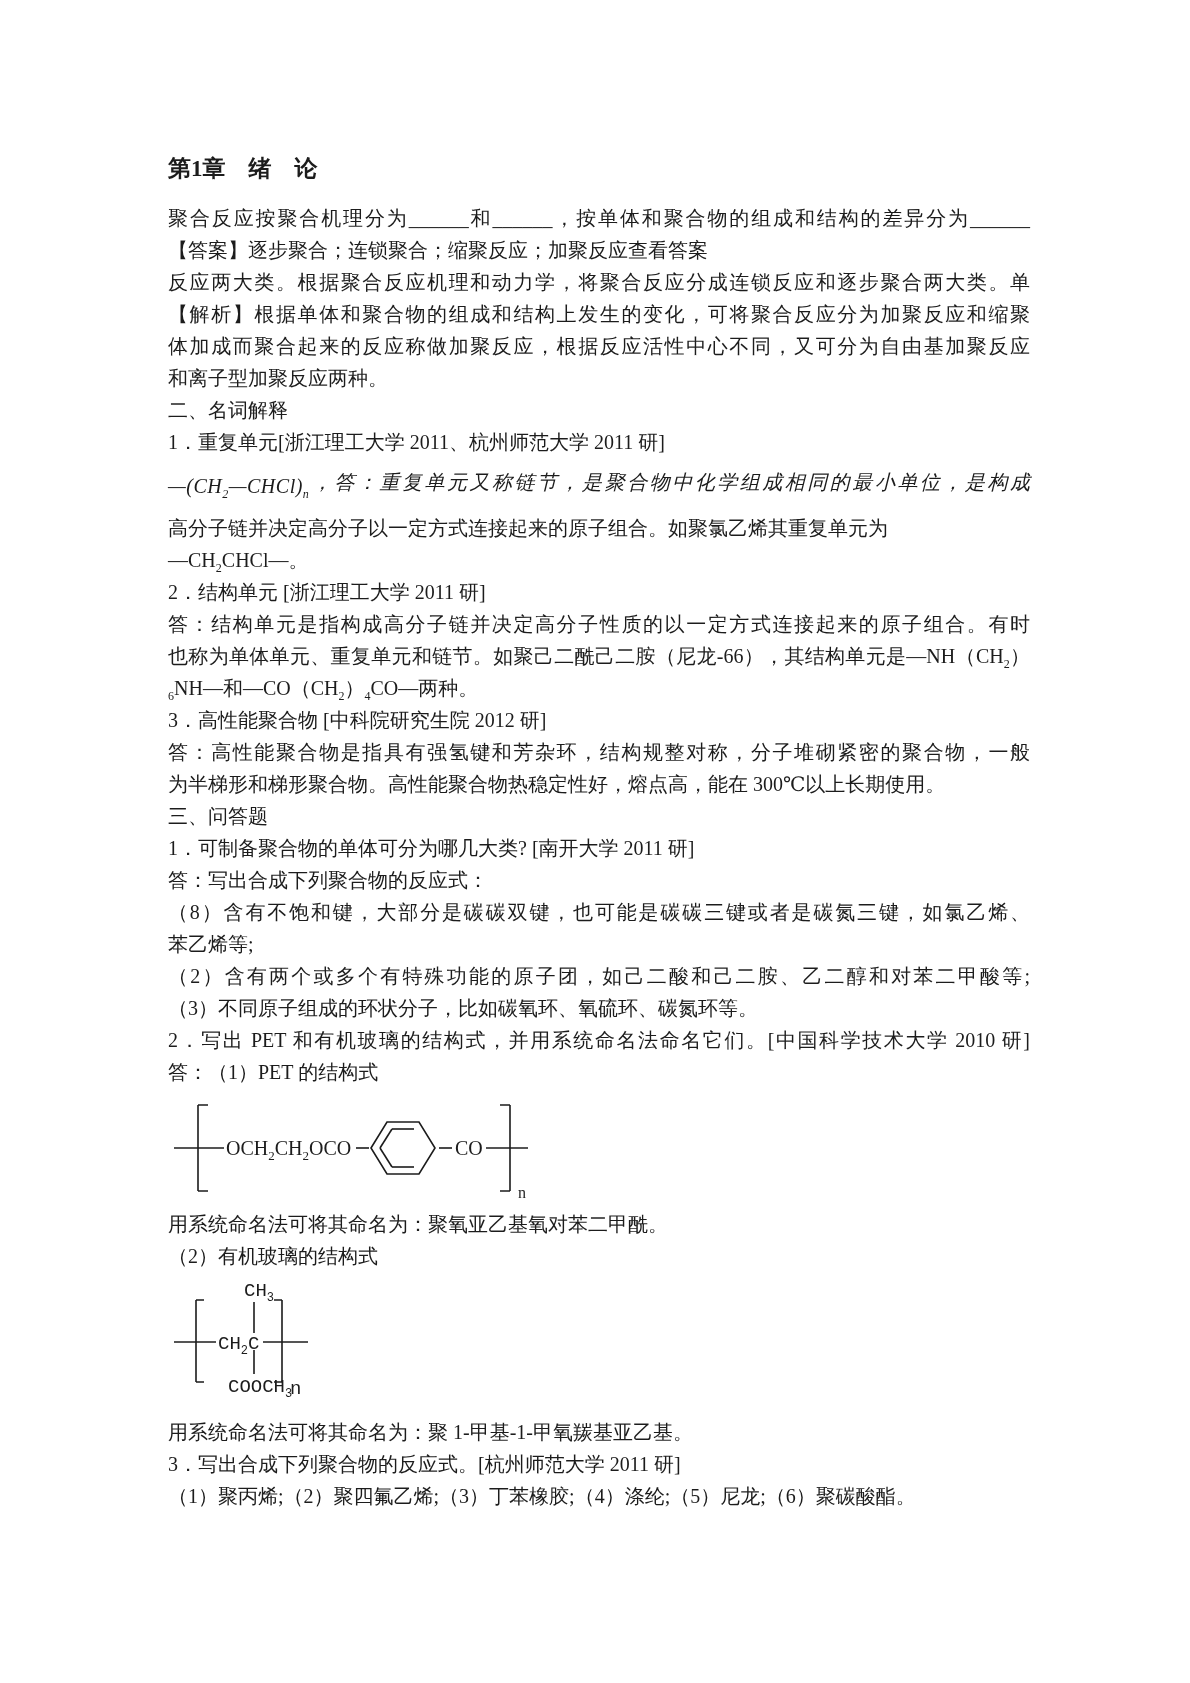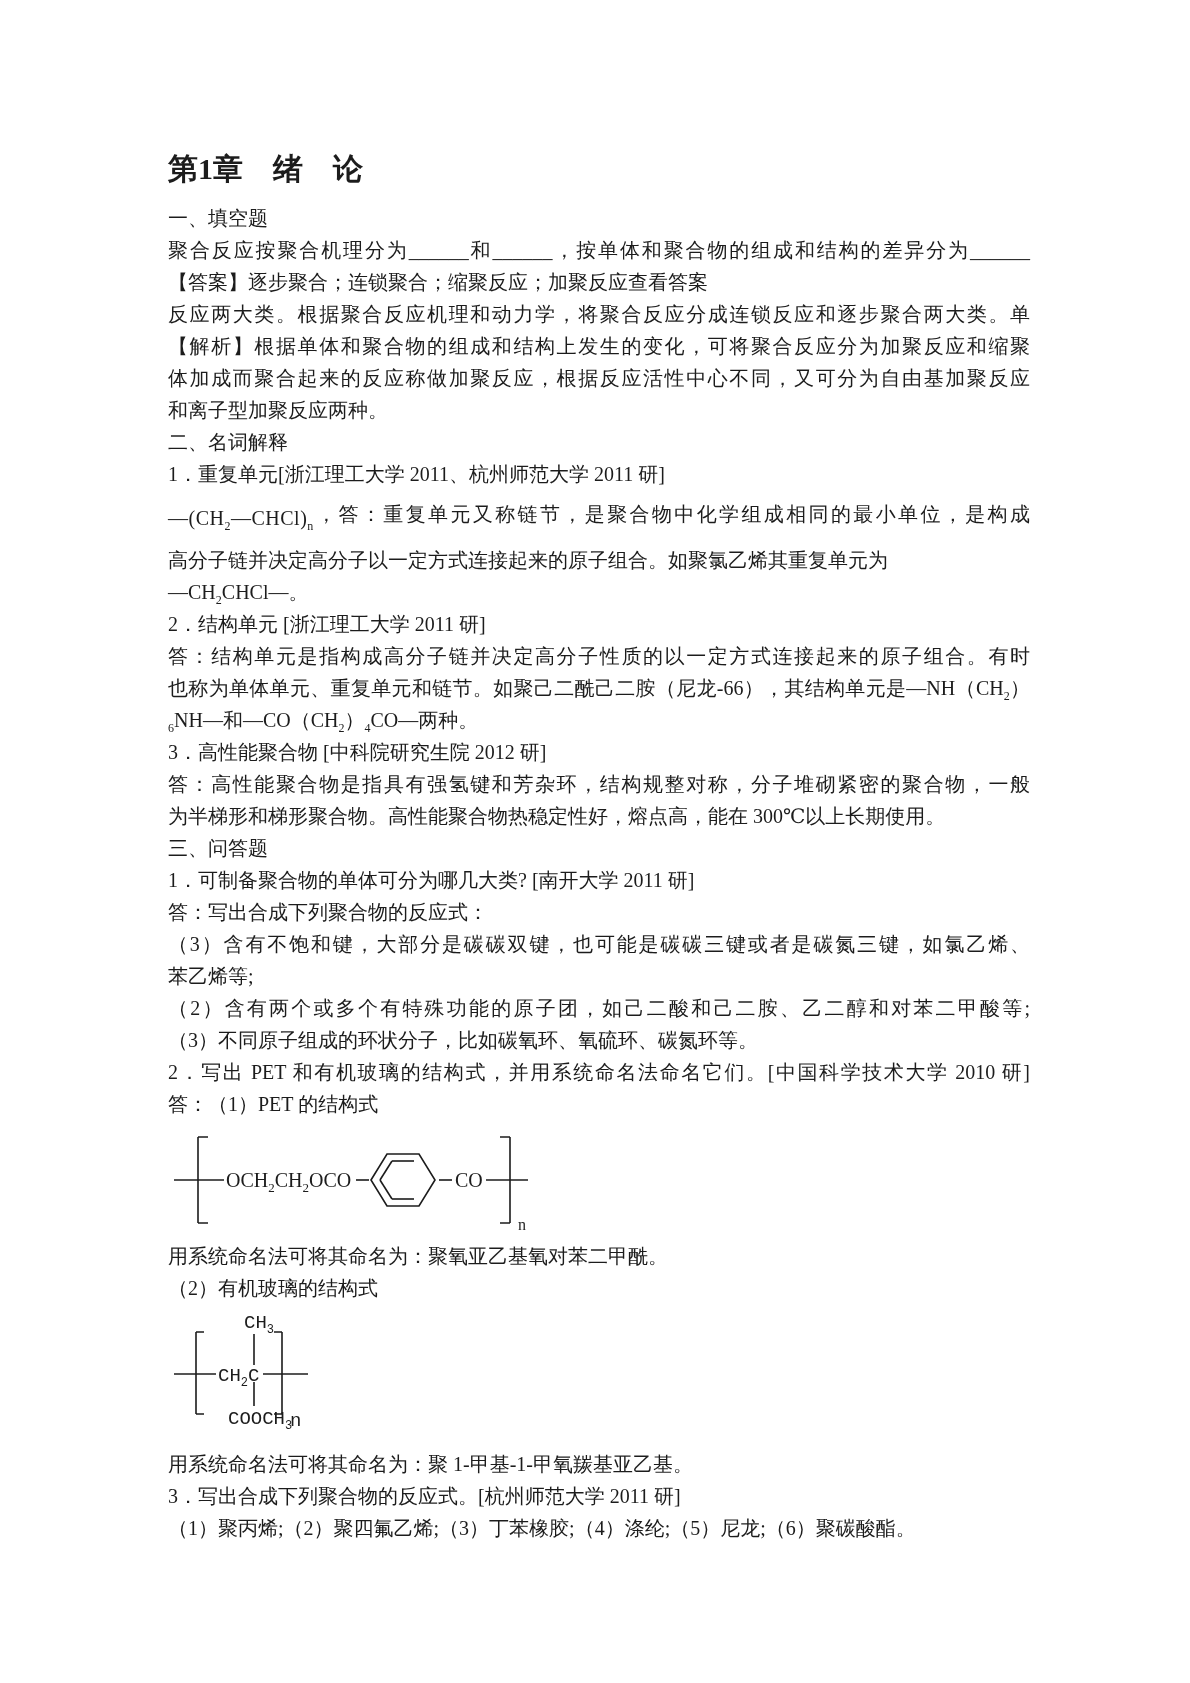--- a/index.html
+++ b/index.html
@@ -8,42 +8,42 @@
     width:1190px; height:1683px;
     background:#ffffff;
     color:#1c1c1c;
     font-family:"Liberation Serif","DejaVu Serif",serif;
     overflow:hidden;
   }
   .content {
     padding:152px 160px 0 168px;
   }
   .chapter-title {
-    font-size:30px;
+    font-size:23px;
     font-weight:bold;
     line-height:34px;
     margin:0 0 16px 0;
   }
   p.ln {
     margin:0;
     font-size:20px;
     line-height:32px;
   }
   p.j {
     text-align:justify;
     text-align-last:justify;
   }
   sub { font-size:12px; line-height:0; }
   .chem {
     filter:blur(.45px);
     letter-spacing:.5px;
     display:inline-block;
     vertical-align:-4px;
   }
-  p.formula-line { line-height:44px; margin:2px 0 4px 0; }
+  p.formula-line { line-height:44px; margin:2px 0 4px 0;font-style:italic; }
   .struct { text-align:left; margin:8px 0 2px 0; }
   .struct.pmma { margin:6px 0 10px 0; }
   svg text {
     fill:#1c1c1c;
     font-family:"Liberation Serif","DejaVu Serif",serif;
     font-size:20px;
   }
   svg.pmma-svg text {
     font-family:"Liberation Mono","DejaVu Sans Mono",monospace;
     font-size:19px;
@@ -55,21 +55,20 @@
     stroke:#1c1c1c; stroke-width:1.6; fill:none;
   }
 </style>
 </head>
 <body>
 
 <div class="content">
 
   <h1 class="chapter-title">第1章　绪　论</h1>
 
-  <p class="ln">一、填空题</p>
   <p class="ln j">聚合反应按聚合机理分为______和______，按单体和聚合物的组成和结构的差异分为______</p>
   <p class="ln">【答案】逐步聚合；连锁聚合；缩聚反应；加聚反应查看答案</p>
   <p class="ln j">反应两大类。根据聚合反应机理和动力学，将聚合反应分成连锁反应和逐步聚合两大类。单</p>
   <p class="ln j">【解析】根据单体和聚合物的组成和结构上发生的变化，可将聚合反应分为加聚反应和缩聚</p>
   <p class="ln j">体加成而聚合起来的反应称做加聚反应，根据反应活性中心不同，又可分为自由基加聚反应</p>
   <p class="ln">和离子型加聚反应两种。</p>
 
   <p class="ln">二、名词解释</p>
   <p class="ln">1．重复单元[浙江理工大学 2011、杭州师范大学 2011 研]</p>
   <p class="ln j formula-line"><span class="chem">—(CH<sub>2</sub>—CHCl)<sub>n</sub></span><span>，答：重复单元又称链节，是聚合物中化学组成相同的最小单位，是构成</span></p>
@@ -79,21 +78,21 @@
   <p class="ln j">答：结构单元是指构成高分子链并决定高分子性质的以一定方式连接起来的原子组合。有时</p>
   <p class="ln j">也称为单体单元、重复单元和链节。如聚己二酰己二胺（尼龙-66），其结构单元是—NH（CH<sub>2</sub>）</p>
   <p class="ln"><sub>6</sub>NH—和—CO（CH<sub>2</sub>）<sub>4</sub>CO—两种。</p>
   <p class="ln">3．高性能聚合物 [中科院研究生院 2012 研]</p>
   <p class="ln j">答：高性能聚合物是指具有强氢键和芳杂环，结构规整对称，分子堆砌紧密的聚合物，一般</p>
   <p class="ln">为半梯形和梯形聚合物。高性能聚合物热稳定性好，熔点高，能在 300℃以上长期使用。</p>
 
   <p class="ln">三、问答题</p>
   <p class="ln">1．可制备聚合物的单体可分为哪几大类? [南开大学 2011 研]</p>
   <p class="ln">答：写出合成下列聚合物的反应式：</p>
-  <p class="ln j">（3）含有不饱和键，大部分是碳碳双键，也可能是碳碳三键或者是碳氮三键，如氯乙烯、</p>
+  <p class="ln j">（8）含有不饱和键，大部分是碳碳双键，也可能是碳碳三键或者是碳氮三键，如氯乙烯、</p>
   <p class="ln">苯乙烯等;</p>
   <p class="ln j">（2）含有两个或多个有特殊功能的原子团，如己二酸和己二胺、乙二醇和对苯二甲酸等;</p>
   <p class="ln">（3）不同原子组成的环状分子，比如碳氧环、氧硫环、碳氮环等。</p>
   <p class="ln j">2．写出 PET 和有机玻璃的结构式，并用系统命名法命名它们。[中国科学技术大学 2010 研]</p>
   <p class="ln">答：（1）PET 的结构式</p>
 
   <div class="struct">
     <svg width="372" height="106" viewBox="0 0 372 106">
 
       <line x1="6" y1="52" x2="56" y2="52"></line>

